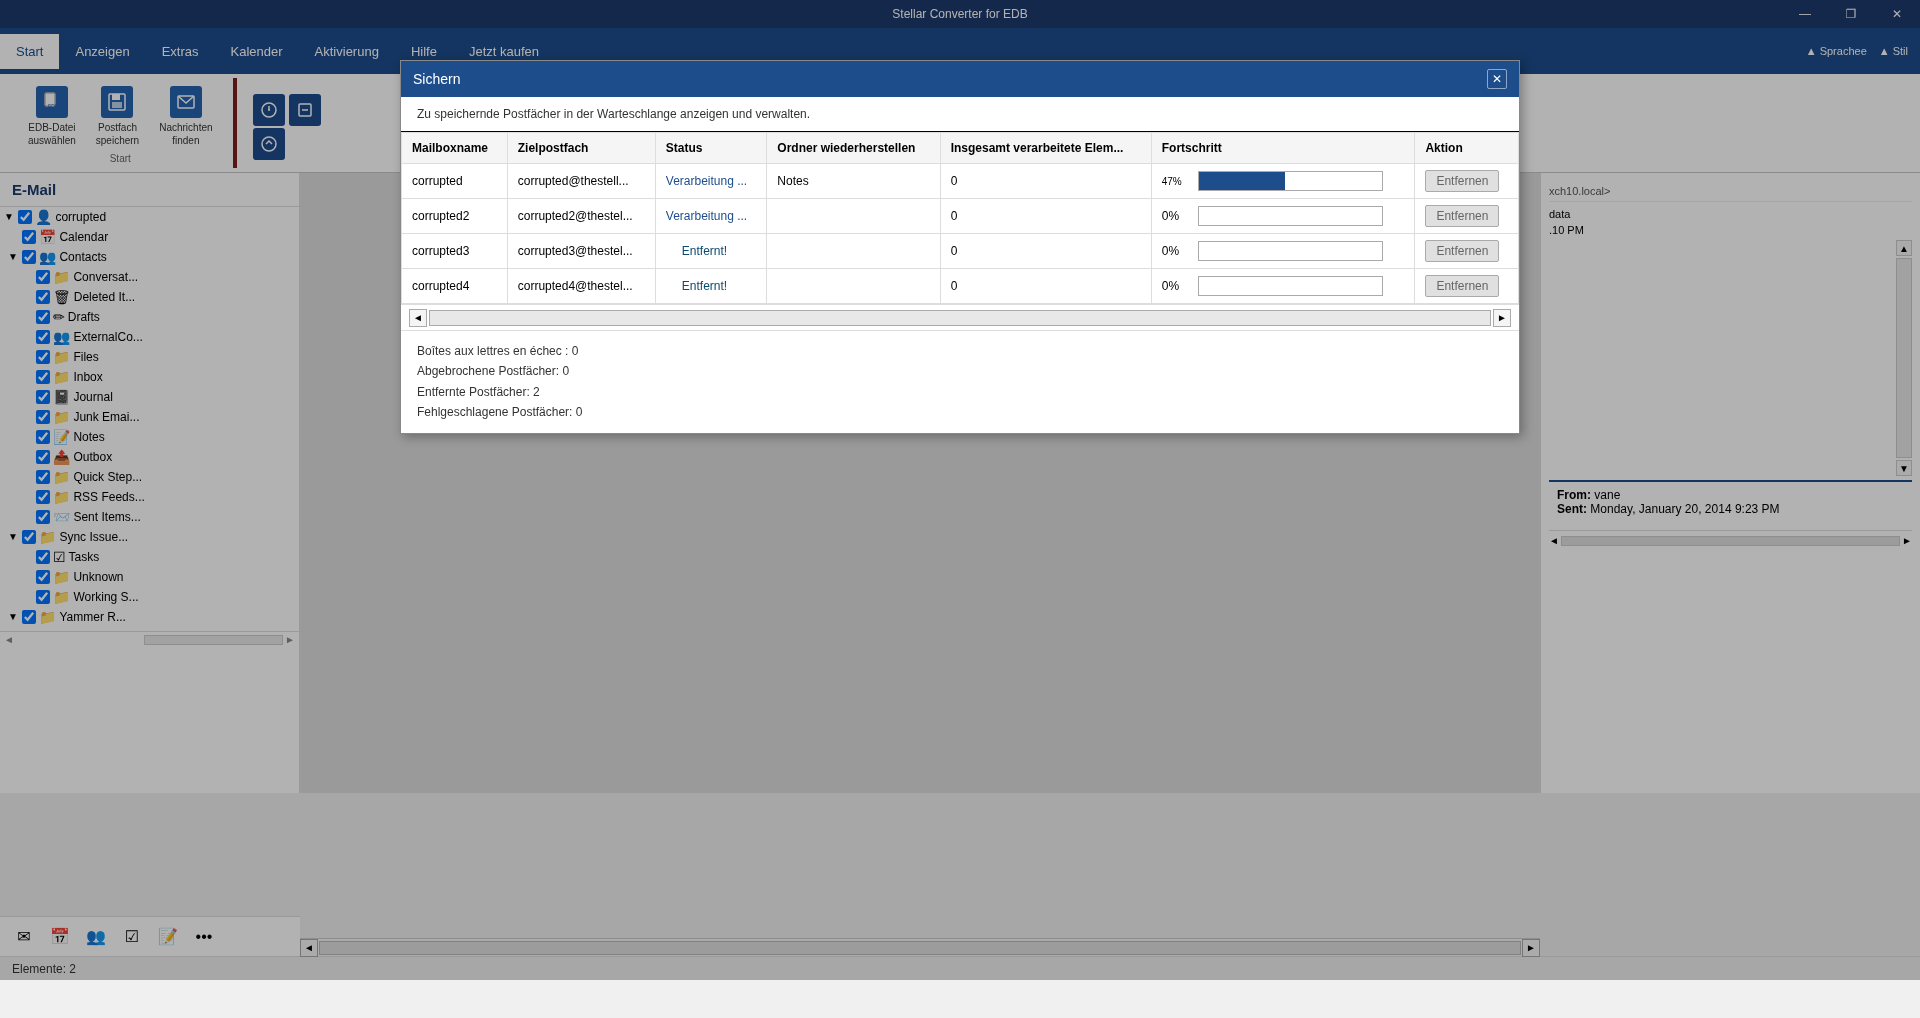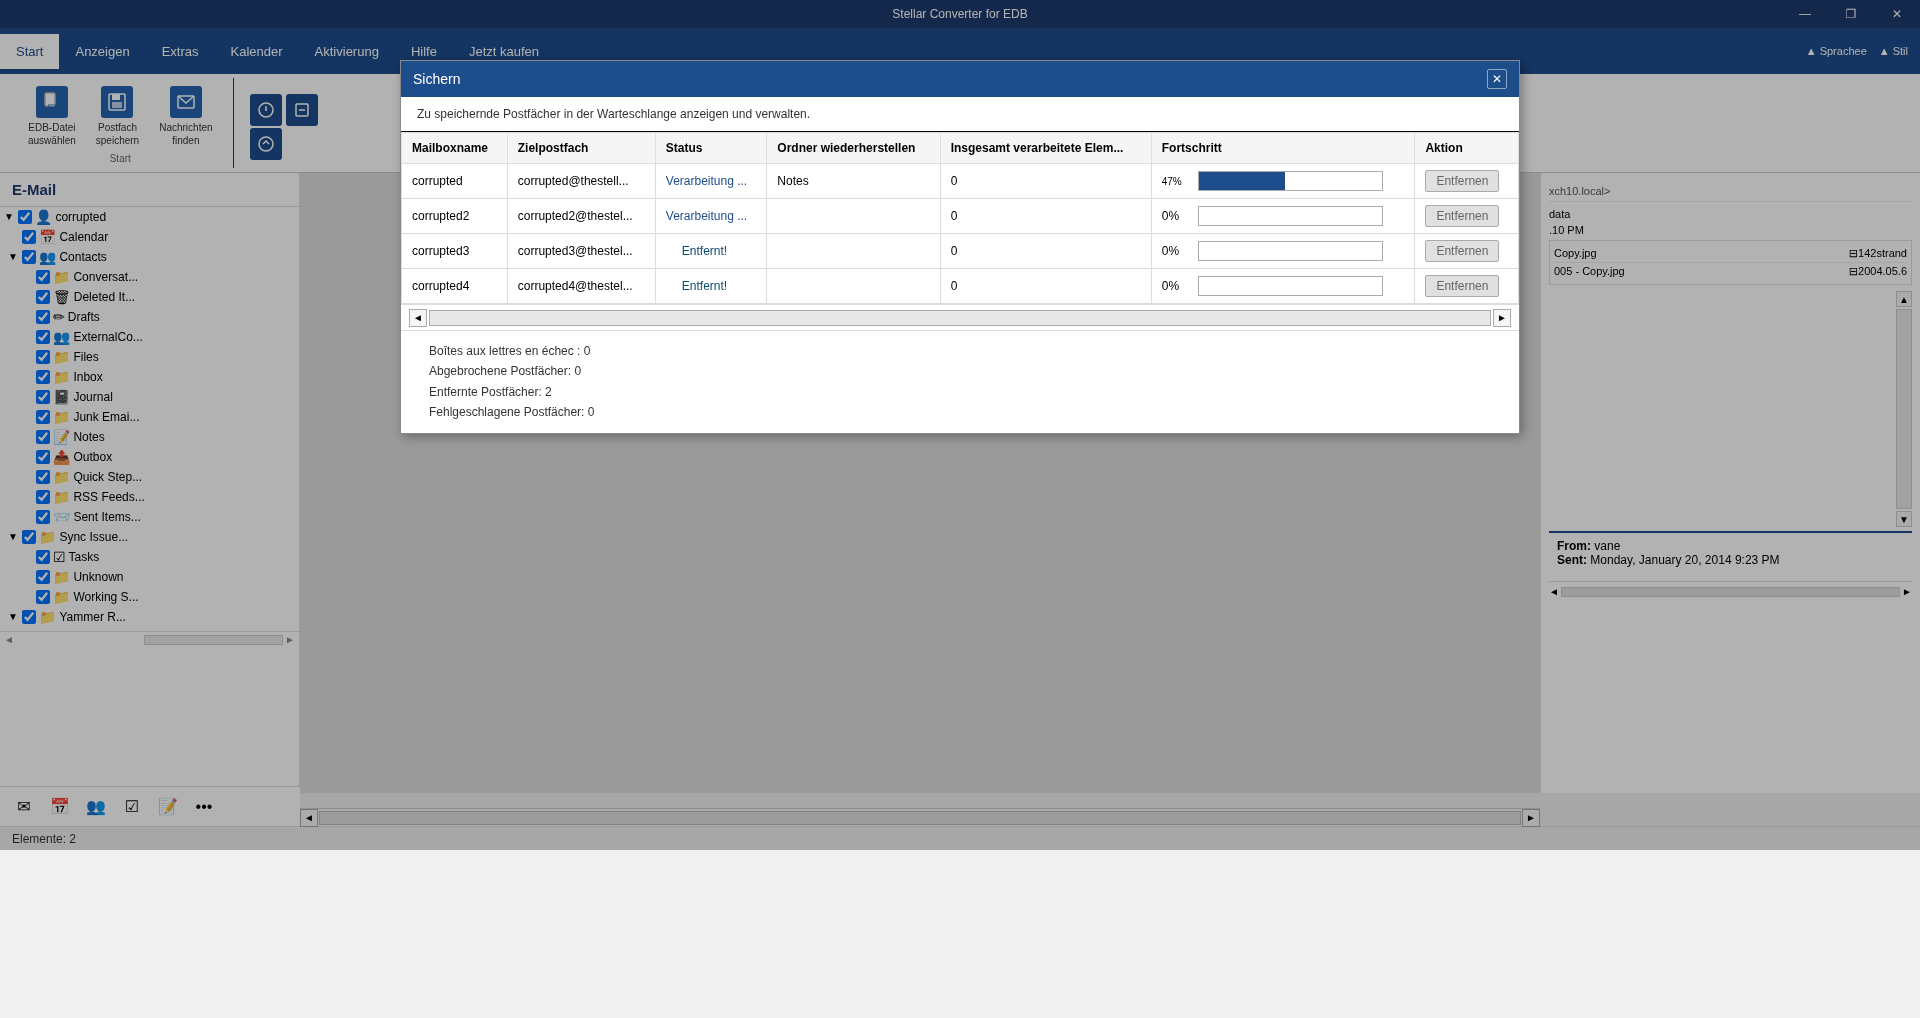--- a/index.html
+++ b/index.html
@@ -66,21 +66,21 @@
       display: flex;
       align-items: center;
       min-height: 80px;
       position: relative;
     }
     .ribbon-group {
       display: flex;
       flex-direction: column;
       align-items: center;
       padding: 4px 12px;
-      border-right: 1px solid #7f1d1d;
+      border-right: 4px solid #7f1d1d;
       height: 100%;
       justify-content: center;
     }
     .ribbon-group:last-child { border-right: none; }
     .ribbon-btn-large {
       display: flex;
       flex-direction: column;
       align-items: center;
       cursor: pointer;
       padding: 4px 8px;
@@ -250,21 +250,21 @@
     .action-btn {
       background: #e0e0e0;
       border: 1px solid #aaa;
       padding: 3px 10px;
       font-size: 12px;
       color: #666;
       cursor: default;
       border-radius: 2px;
     }
     .modal-footer {
-      padding: 10px 28px;
+      padding: 10px 16px;
       font-size: 12px;
       color: #333;
       line-height: 1.7;
       border-top: 1px solid #ddd;
     }
     .scroll-arrow {
       width: 18px;
       height: 18px;
       border: 1px solid #aaa;
       background: #f5f5f5;
@@ -316,21 +316,21 @@
       font-size: 10px;
       display: flex;
       align-items: center;
       justify-content: center;
       cursor: pointer;
     }
   </style>
 </head>
 <body>
 
-<div style="width:1920px; height:850px; position:relative; overflow:hidden;">
+<div style="width:1920px; height:980px; position:relative; overflow:hidden;">
 
   <div class="title-bar">
     <span class="title-bar-text">Stellar Converter for EDB</span>
     <div class="title-bar-controls">
       <button class="title-btn">—</button>
       <button class="title-btn">❐</button>
       <button class="title-btn close">✕</button>
     </div>
   </div>
 
@@ -582,30 +582,20 @@
       <div style="font-size:11px; color:#555; padding:4px 0; border-bottom:1px solid #eee; margin-bottom:6px;">
         <span>xch10.local&gt;</span>
       </div>
       <div style="font-size:11px; margin-bottom:4px;">
         <span>data</span>
       </div>
       <div style="font-size:11px; margin-bottom:4px;">
         <span>.10 PM</span>
       </div>
 
-      <div style="border:1px solid #ddd; padding:4px; margin-bottom:6px; font-size:11px;">
-        <div style="display:flex; justify-content:space-between; padding:2px 0; border-bottom:1px solid #eee;">
-          <span>Copy.jpg</span>
-          <span>⊟142strand</span>
-        </div>
-        <div style="display:flex; justify-content:space-between; padding:2px 0;">
-          <span>005 - Copy.jpg</span>
-          <span>⊟2004.05.6</span>
-        </div>
-      </div>
 
       <div style="display:flex; flex-direction:column; align-items:flex-end; margin-bottom:4px;">
         <div class="vscroll-btn">▲</div>
         <div style="width:16px; flex:1; min-height:200px; background:#e8e8e8; border:1px solid #ccc; margin:2px 0;"></div>
         <div class="vscroll-btn">▼</div>
       </div>
 
       <div class="email-meta" style="border-top:2px solid #1e4d8c; padding-top:6px;">
         <div><strong>From:</strong> <span>vane</span></div>
         <div><strong>Sent:</strong> <span>Monday, January 20, 2014 9:23 PM</span></div>

